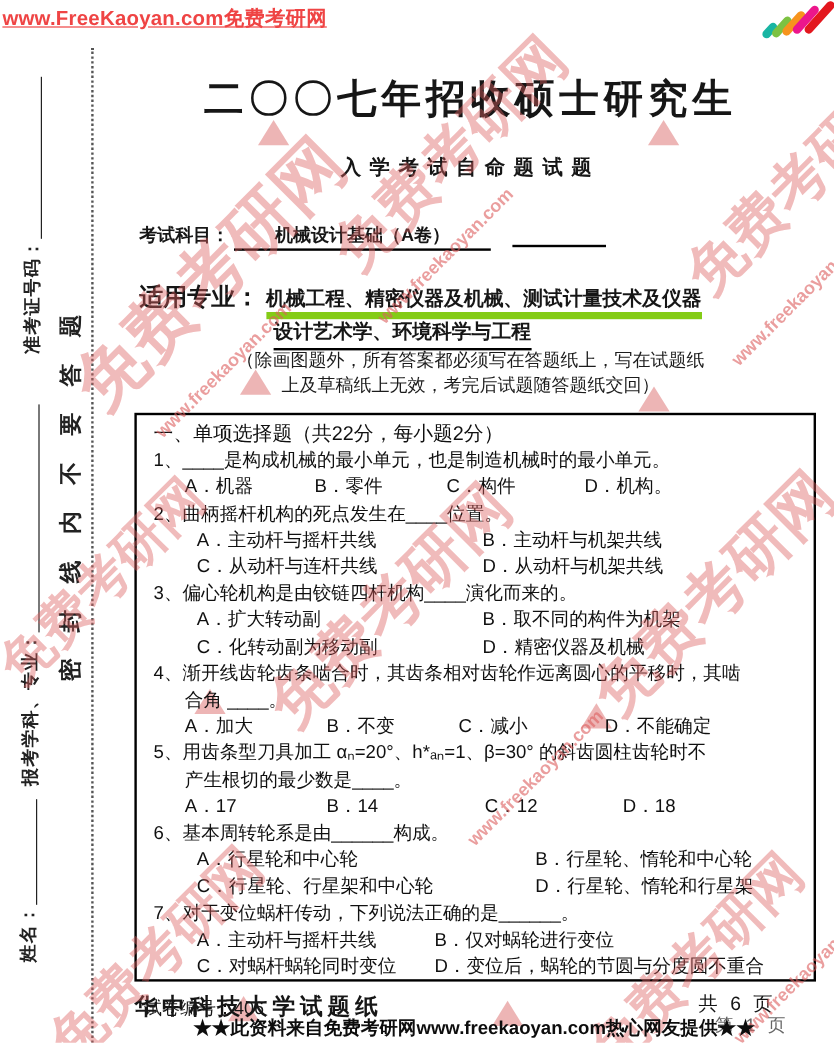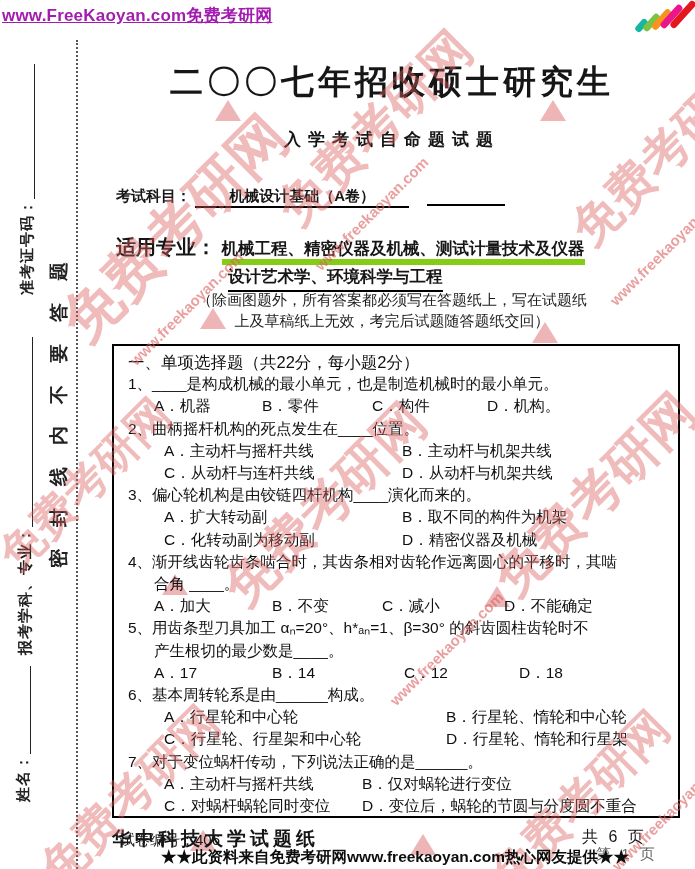--- a/index.html
+++ b/index.html
@@ -4,21 +4,21 @@
 <style>
   html,body { margin:0; padding:0; }
   body {
     width:695px; height:869px; position:relative; overflow:hidden;
     background:#ffffff; color:#161616;
     font-family:"Liberation Sans", sans-serif;
   }
   
   .banner-top {
     position:absolute; left:2px; top:4px; z-index:4;
-    font-size:17px; font-weight:bold; text-decoration:underline; color:#a21caf;
+    font-size:17px; font-weight:bold; text-decoration:underline; color:#ef4444;
     letter-spacing:0.2px;
   }
   
   .logo { position:absolute; right:6px; top:2px; width:56px; height:36px; z-index:4; }
   .logo .stripe { position:absolute; height:7px; border-radius:4px; transform:rotate(-48deg); }
   .logo .s1 { background:#19b5a3; width:15px; left:1px;  top:20px; }
   .logo .s2 { background:#7dc242; width:21px; left:8px;  top:17px; }
   .logo .s3 { background:#f7941d; width:25px; left:16px; top:14px; }
   .logo .s4 { background:#ec168c; width:29px; left:24px; top:11px; }
   .logo .s5 { background:#e3171e; width:34px; left:33px; top:9px; }

